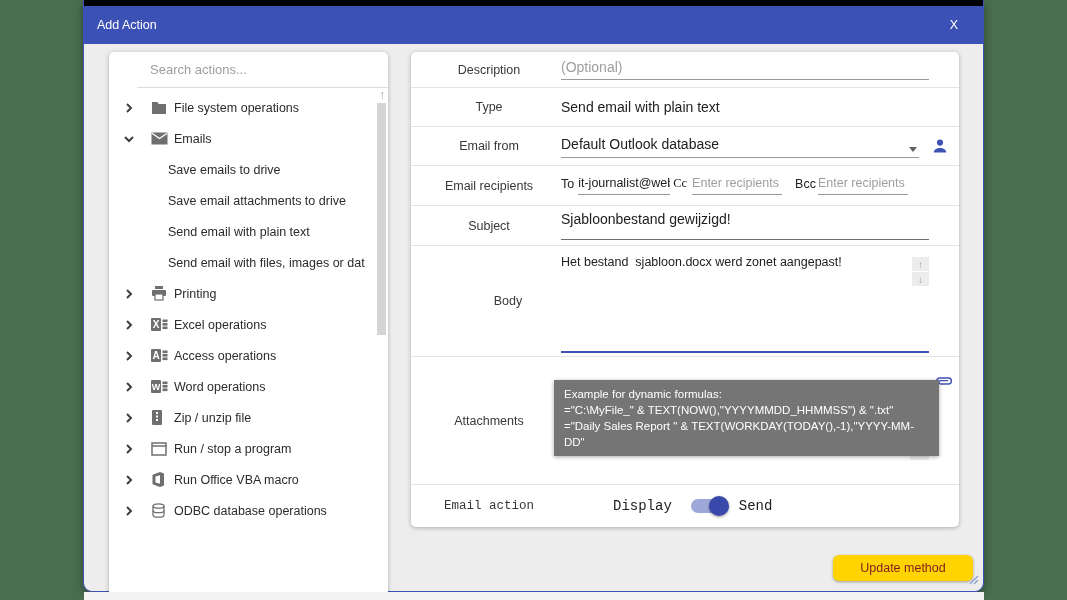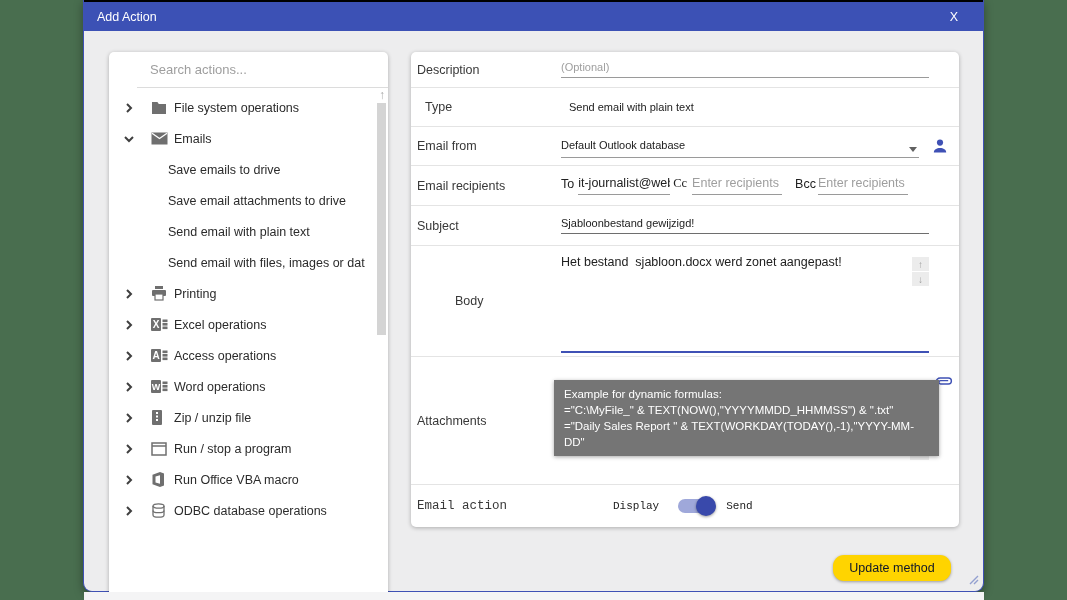--- a/index.html
+++ b/index.html
@@ -14,21 +14,21 @@
     position:absolute; left:83px; top:0; width:901px; height:592px;
     background:#ededee;
     border:1px solid #3f51b5; border-top:none;
     border-radius:0 0 9px 9px;
     box-shadow:0 3px 10px rgba(0,0,0,.35);
   }
   .below-strip { position:absolute; left:84px; top:592px; width:900px; height:8px; background:#f4f4f5; }
 
   
   .titlebar {
-    height:31px; background:#3c51b5; border-top:2px solid #000000;
+    height:44px; background:#3c51b5; border-top:6px solid #000000;
     display:flex; align-items:center; padding:0 13px;
     color:#fff; font-size:12.5px;
   }
   .titlebar .close-btn {
     margin-left:auto; margin-right:12px; color:#fff; font-size:12.5px;
     background:none; border:none; cursor:pointer; font-family:inherit;
   }
 
   .card {
     position:absolute; background:#fff; border-radius:5px;
@@ -52,33 +52,33 @@
   .tree-row .chev.expanded { transform:rotate(90deg); }
   .tree-row .tree-icon { width:17px; height:16px; margin-left:17px; margin-right:6px; flex:0 0 auto; display:flex; align-items:center; }
   .tree-row.child { padding-left:59px;text-align:center; }
   .lscroll-up   { position:absolute; right:3px; top:37px;  color:#a9a9a9; font-size:12px; line-height:12px; cursor:pointer; }
   .lscroll-down { position:absolute; right:3px; bottom:5px; color:#a9a9a9; font-size:12px; line-height:12px; cursor:pointer; }
   .lscroll-thumb{ position:absolute; right:2px; top:51px; width:9px; height:232px; background:#d4d4d4; cursor:pointer; }
 
   
   .frow { display:flex; border-bottom:1px solid #e4e4e4; align-items:center; flex:0 0 auto; position:relative; }
   .frow:last-child { border-bottom:none;font-family:Liberation Mono, monospace; }
-  .flabel { width:150px; padding-left:6px; font-size:12.5px; color:#383838; flex:0 0 auto; }
-  .fvalue { font-size:11px; color:#212121; }
+  .flabel { width:150px; padding-left:6px; font-size:12.5px; color:#383838; flex:0 0 auto;text-align:center; }
+  .fvalue { font-size:14px; color:#212121; }
   .row-description { height:36px; }
-  .row-type        { height:39px;padding-left:8px; }
+  .row-type        { height:39px; }
   .row-emailfrom   { height:39px; }
   .row-recipients  { height:40px; }
   .row-subject     { height:40px; }
   .row-body        { height:111px; }
   .row-attachments { height:128px; }
   .row-emailaction { flex:1 1 auto; }
 
   .uline { border-bottom:1px solid #9a9a9a; padding-bottom:4px; }
-  .uline-dark { border-bottom:1px solid #6e6e6e; padding-bottom:4px; }
+  .uline-dark { border-bottom:1px solid #6e6e6e; padding-bottom:12px; }
   .w-input { width:368px; }
   .placeholder { color:#9e9e9e; }
 
   .from-wrap { position:relative; width:358px; }
   .dd-arrow { position:absolute; right:2px; bottom:5px; width:0; height:0;
     border-left:4.5px solid transparent; border-right:4.5px solid transparent; border-top:5px solid #616161; }
   .person-icon { margin-left:13px; display:flex; cursor:pointer; }
 
   .recip-group { display:flex; align-items:flex-end; }
   .recip-label { font-size:12.5px; color:#212121; padding-bottom:4px; }
@@ -107,23 +107,23 @@
   }
   .attach-icon { position:absolute; right:6px; top:17px; cursor:pointer; }
   .attach-down { position:absolute; right:30px; bottom:24px; width:19px; height:19px; font-size:12px; }
 
   .action-value { display:flex; align-items:center; margin-left:52px; }
   .switch { width:34px; height:14px; background:#9fa8da; border-radius:7px; position:relative; margin:0 14px 0 19px; cursor:pointer; }
   .switch .knob { position:absolute; right:-4px; top:-3px; width:20px; height:20px; border-radius:50%;
                   background:#3949ab; box-shadow:0 1px 3px rgba(0,0,0,.4); }
 
   .update-btn {
-    position:absolute; left:749px; top:555px; width:118px; height:26px;
-    background:#ffd400; border:none; border-radius:11px; cursor:pointer;
-    font-size:12.5px; color:#0f172a; font-family:inherit;
+    position:absolute; left:749px; top:555px; width:140px; height:26px;
+    background:#ffd400; border:none; border-radius:6px; cursor:pointer;
+    font-size:12.5px; color:#7f1d1d; font-family:inherit;
     box-shadow:0 1px 3px rgba(0,0,0,.35);
     display:flex; align-items:center; justify-content:center;
   }
   .resize-grip { position:absolute; right:4px; bottom:2px; cursor:nwse-resize; }
 </style>
 </head>
 <body>
 
 <div class="dialog">
 

